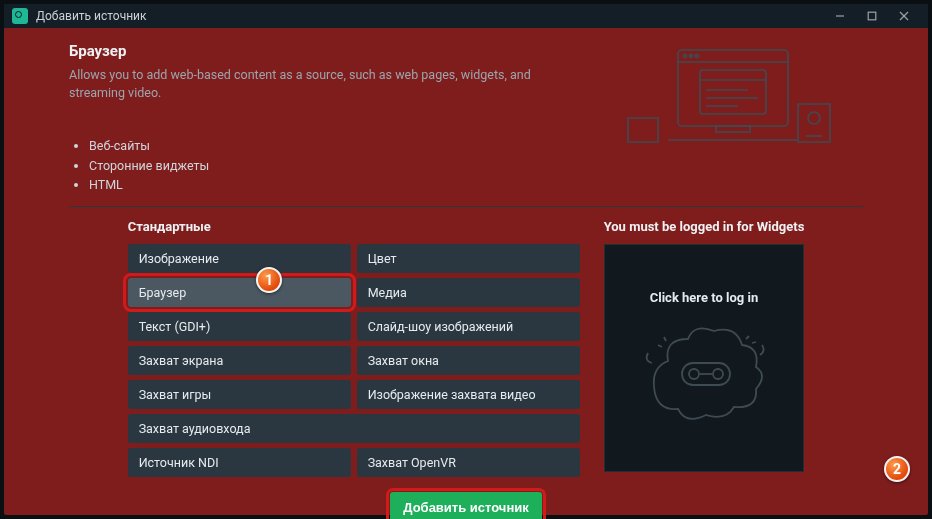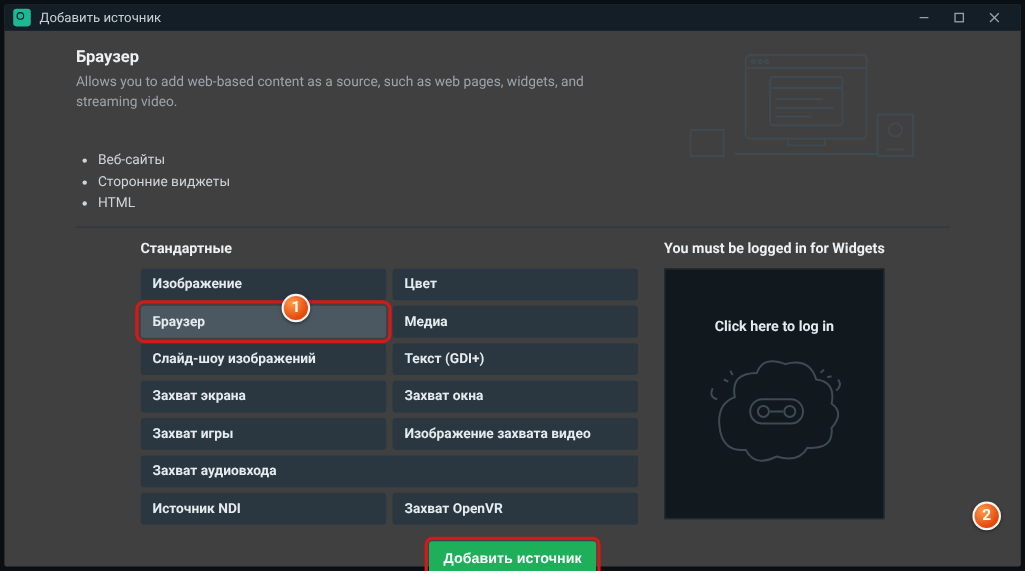--- a/index.html
+++ b/index.html
@@ -7,21 +7,21 @@
     background: #0a0f14;
     font-family: -apple-system, BlinkMacSystemFont, "Segoe UI", Roboto, Arial, sans-serif;
     font-size: 13px;
     color: #d8dde2;
     width: 932px;
     height: 519px;
     overflow: hidden;
     position: relative;
   }
   .window {
-    background: #404040;
+    background: #7f1d1d;
     width: 924px;
     height: 511px;
     margin: 4px;
     border-radius: 2px;
     display: flex;
     flex-direction: column;
   }
   .titlebar {
     height: 30px;
     display: flex;
@@ -116,21 +116,20 @@
     color: #eef1f3;
     margin-bottom: 10px;
   }
   .pill-grid {
     width: 100%;
   }
   .pill-row {
     display: flex;
     gap: 6px;
     margin-bottom: 5px;
-    font-weight: bold;
   }
   .pill {
     flex: 1;
     background: #2a3740;
     color: #e6ebee;
     font-size: 12.5px;
     padding: 7px 11px;
     border-radius: 3px;
     cursor: pointer;
   }
@@ -260,22 +259,22 @@
         <div class="pill-grid" id="pill-grid">
             <div class="pill-row">
               <div class="pill">Изображение</div>
               <div class="pill">Цвет</div>
             </div>
             <div class="pill-row">
               <div class="pill selected">Браузер</div>
               <div class="pill">Медиа</div>
             </div>
             <div class="pill-row">
+              <div class="pill">Текст (GDI+)</div>
               <div class="pill">Слайд-шоу изображений</div>
-              <div class="pill">Текст (GDI+)</div>
             </div>
             <div class="pill-row">
               <div class="pill">Захват экрана</div>
               <div class="pill">Захват окна</div>
             </div>
             <div class="pill-row">
               <div class="pill">Захват игры</div>
               <div class="pill">Изображение захвата видео</div>
             </div>
             <div class="pill-row">

